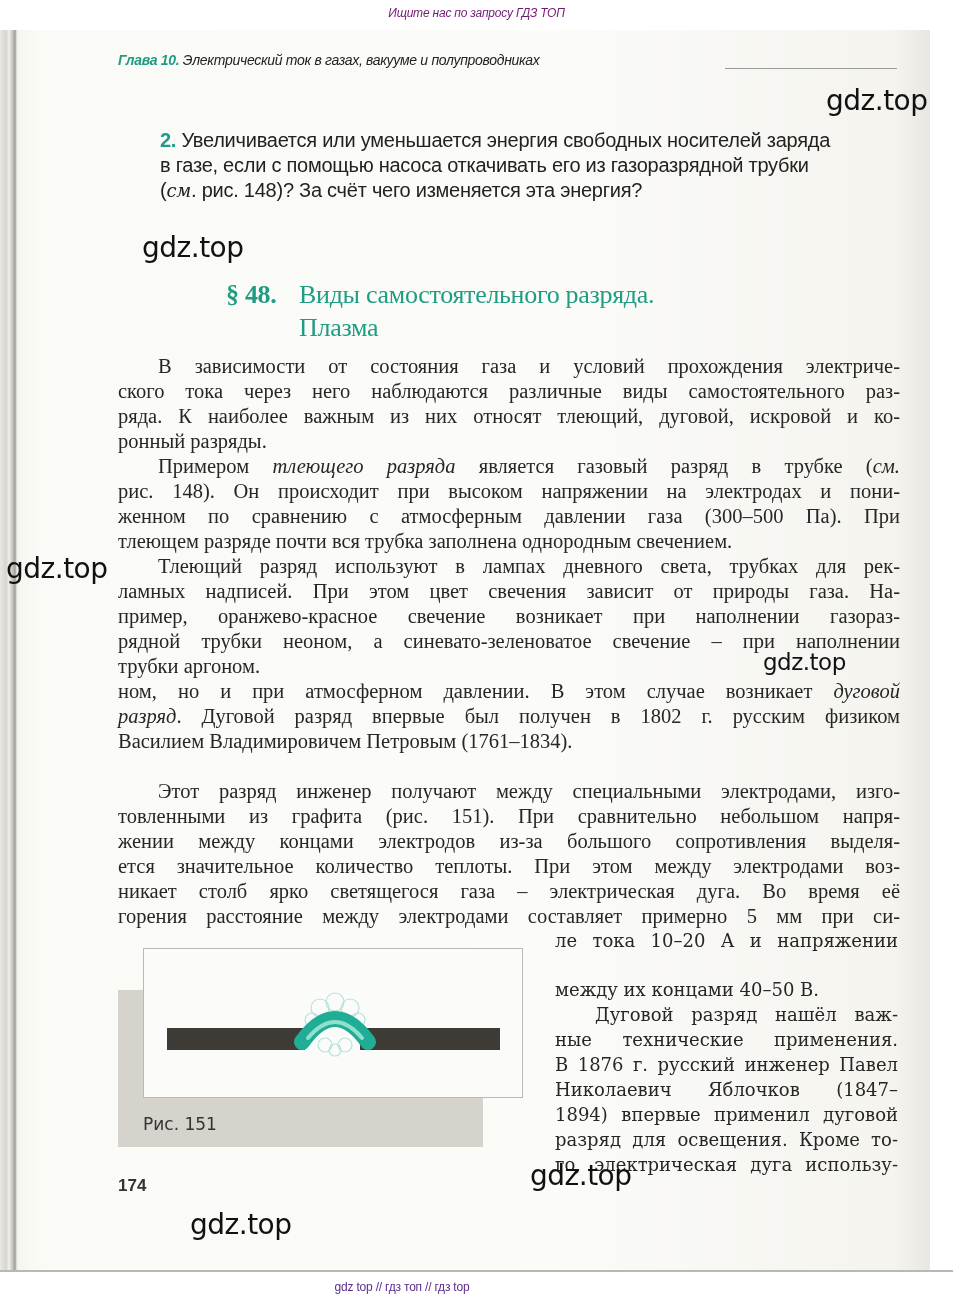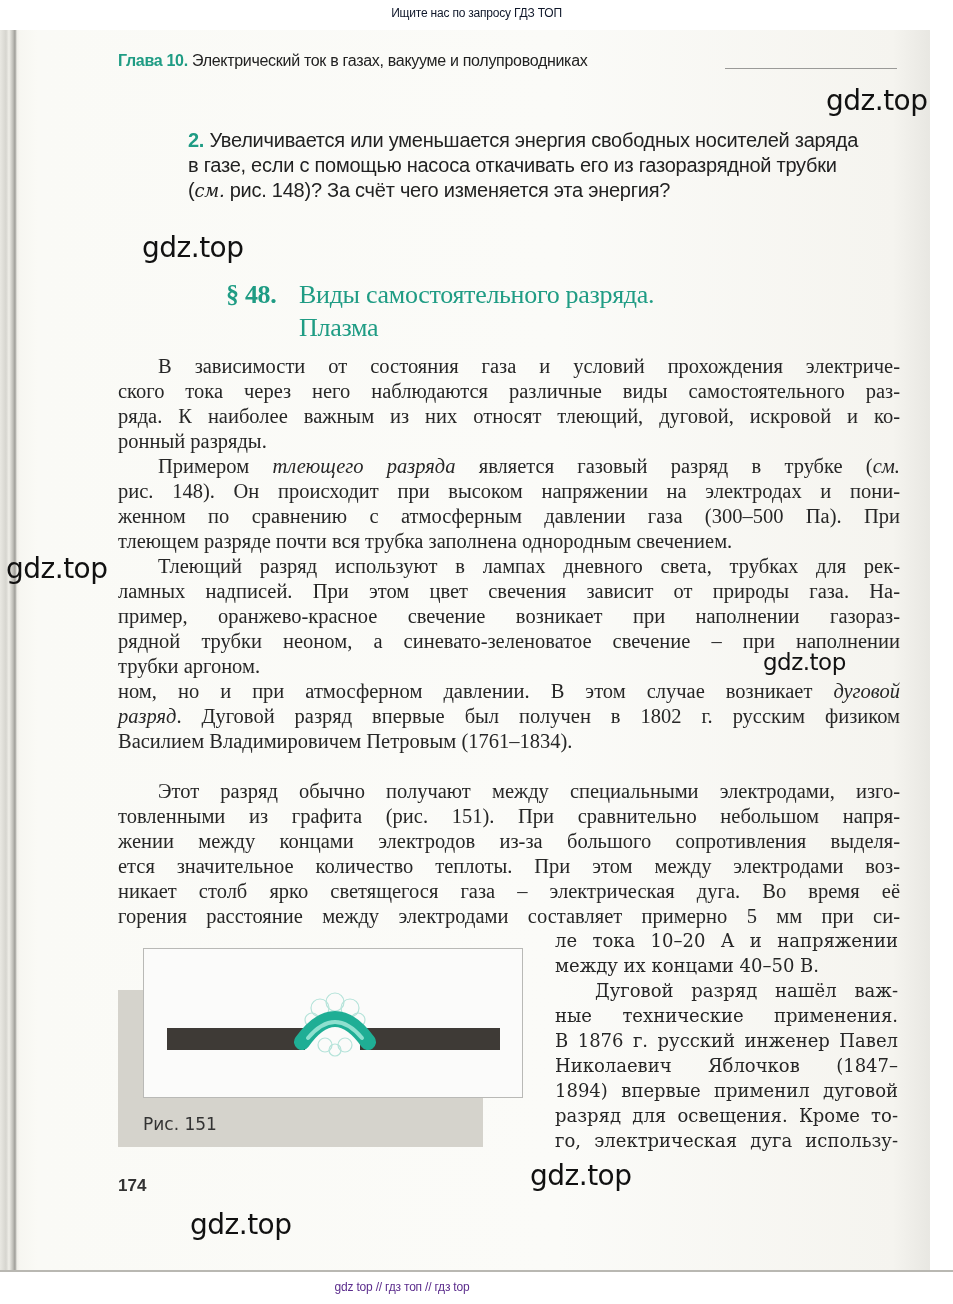--- a/index.html
+++ b/index.html
@@ -3,49 +3,51 @@
   <meta charset="utf-8">
   <style>
     html, body { margin: 0; padding: 0; }
     body {
       width: 953px; height: 1304px; position: relative; overflow: hidden;
       background: #ffffff;
       font-family: "DejaVu Serif", serif;
     }
     .top-banner {
       position: absolute; left: 0; top: 6px; width: 953px; text-align: center;
-      font-family: "Liberation Sans", sans-serif; font-size: 12px; color: #0f172a;
+      font-family: "Liberation Sans", sans-serif; font-size: 12px; color: #701a75;
       letter-spacing: -0.2px;
+      font-style: italic;
     }
     .page {
       position: absolute; left: 0; top: 30px; width: 930px; height: 1242px;
       background: linear-gradient(90deg, #f3f2ec 0%, #fafaf6 4%, #fbfbf8 60%, #f5f4ef 96%, #e8e7e2 100%);
     }
     .page-spine {
       position: absolute; left: 0; top: 30px; width: 20px; height: 1242px;
       background: linear-gradient(90deg, #e9e8e2 0px, #d6d5cf 6px, #f0efe9 9px, #bfbeb8 13px, #9e9d98 15px, #efeee8 17px, #f8f7f2 20px);
     }
     .page-bottom-edge {
       position: absolute; left: 0; top: 1270px; width: 953px; height: 2px;
       background: #b9b8b2;
     }
     .running-head {
       position: absolute; left: 118px; top: 52px; white-space: nowrap;
-      font-family: "Liberation Sans", sans-serif; font-size: 16px; color: #222;
+      font-family: "Liberation Sans", sans-serif; font-size: 14px; color: #222;
       letter-spacing: -0.3px;
+      font-style: italic;
     }
     .running-head .chap { color: #1f9c84; font-weight: bold; }
     .running-rule {
       position: absolute; left: 725px; top: 68px; width: 172px; height: 1px;
       background: #9a9a98;
     }
     .question {
       position: absolute; left: 160px; top: 128px; width: 745px;
       font-family: "Liberation Sans", sans-serif; font-size: 20px; line-height: 25px;
-      color: #222; letter-spacing: -0.25px; margin-left: 28px;
+      color: #222; letter-spacing: -0.25px;
     }
     .question .qnum { color: #1f9c84; font-weight: bold; }
     .question i { font-family: "DejaVu Serif", serif; font-style: italic; font-size: 18px; }
     .section-title {
       position: absolute; left: 226px; top: 278px; width: 640px;
       font-family: Liberation Serif, serif; font-size: 26px; line-height: 33px;
       color: #1f9c84; letter-spacing: -0.3px;
     }
     .section-title .sec { font-weight: bold; display: inline-block; width: 73px; }
     .section-title .line2 { padding-left: 73px; display: block; }
@@ -56,21 +58,21 @@
     }
     .body-text .line { display: block; text-align: justify; text-align-last: justify; white-space: nowrap; }
     .body-text .line.last { text-align-last: left; }
     .body-text .line.ind { padding-left: 40px; }
     .body-text i { font-style: italic; }
     .narrow-text {
       position: absolute; left: 555px; top: 928px; width: 343px;
       font-family: "DejaVu Serif", serif; font-size: 18px; line-height: 25px; color: #262626;
     }
     .narrow-text .line { display: block; text-align: justify; text-align-last: justify; white-space: nowrap; }
-    .narrow-text .line.last { text-align-last: left; }
+    .narrow-text .line.last { text-align-last: left; margin-top: 24px; }
     .narrow-text .line.ind { padding-left: 40px; }
     .figure-bg {
       position: absolute; left: 118px; top: 990px; width: 365px; height: 157px;
       background: #d5d3cc;
     }
     .figure-frame {
       position: absolute; left: 143px; top: 948px; width: 380px; height: 150px;
       background: #fbfbfa; border: 1px solid #b9b9b6; box-sizing: border-box;
     }
     .electrode { position: absolute; top: 1028px; height: 22px; background: #3e3a36; }
@@ -148,21 +150,21 @@
   <span class="line last">трубки аргоном.</span>
 </div>
 
 <div class="body-text" style="top:679px">
   <span class="line"><span>ном, но и при атмосферном давлении. В этом случае возникает </span><i>дуговой</i></span>
   <span class="line"><i>разряд</i><span>. Дуговой разряд впервые был получен в 1802 г. русским физиком</span></span>
   <span class="line last">Василием Владимировичем Петровым (1761–1834).</span>
 </div>
 
 <div class="body-text" style="top:779px">
-  <span class="line ind">Этот разряд обычно получают между специальными электродами, изго-</span>
+  <span class="line ind">Этот разряд инженер получают между специальными электродами, изго-</span>
   <span class="line">товленными из графита (рис. 151). При сравнительно небольшом напря-</span>
   <span class="line">жении между концами электродов из-за большого сопротивления выделя-</span>
   <span class="line">ется значительное количество теплоты. При этом между электродами воз-</span>
   <span class="line">никает столб ярко светящегося газа – электрическая дуга. Во время её</span>
   <span class="line">горения расстояние между электродами составляет примерно 5 мм при си-</span>
 </div>
 
 <div class="narrow-text">
   <span class="line">ле тока 10–20 А и напряжении</span>
   <span class="line last">между их концами 40–50 В.</span>

